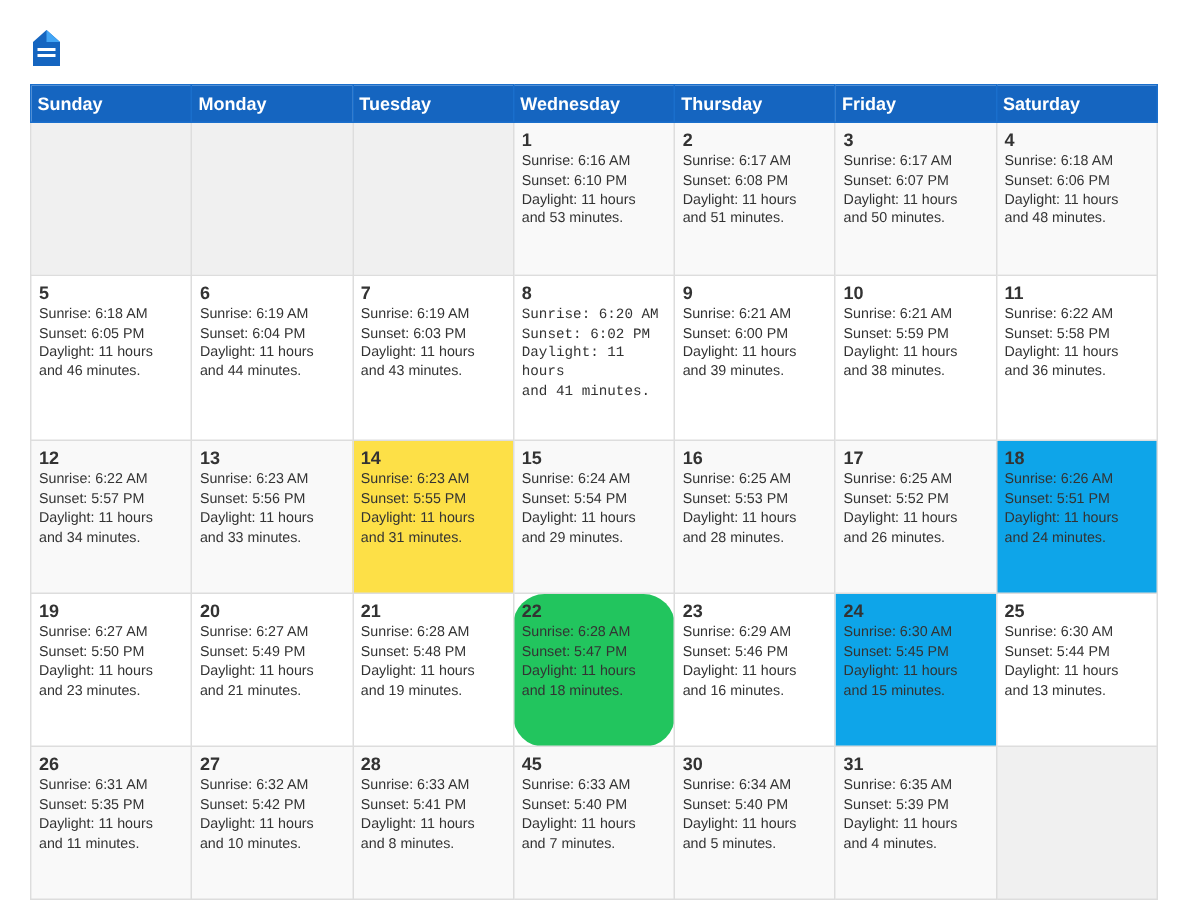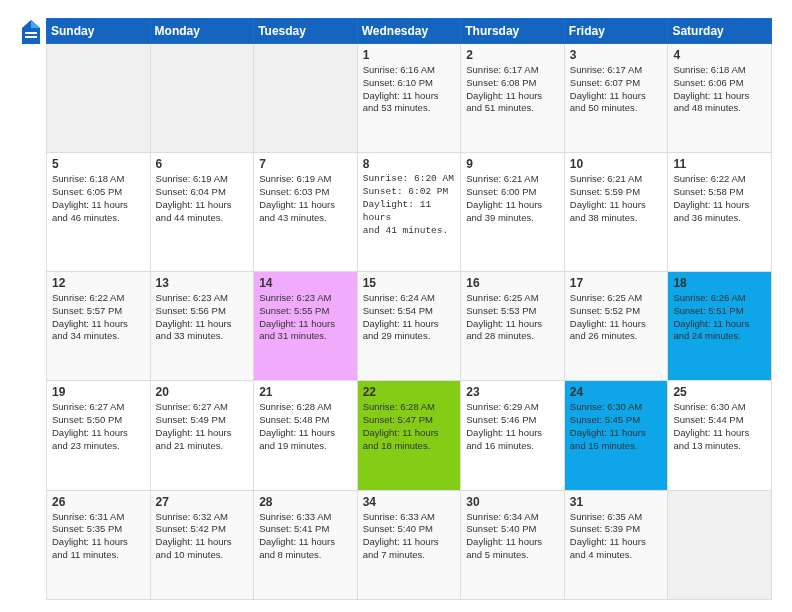--- a/index.html
+++ b/index.html
@@ -8,20 +8,21 @@
       height: 612px;
       font-family: Arial, sans-serif;
       background: #fff;
       overflow: hidden;
     }
     .page {
       width: 792px;
       height: 612px;
       padding: 18px 20px 12px 20px;
       display: flex;
+      flex-direction: column;
     }
     .header {
       display: flex;
       justify-content: space-between;
       align-items: flex-start;
       margin-bottom: 10px;
     }
     .logo {
       display: flex;
       align-items: center;
@@ -234,21 +235,21 @@
 Daylight: 11 hours
 and 34 minutes.</div>
           </td>
           <td style="background: rgb(249, 249, 249);">
             <span class="day-num">13</span>
             <div class="cell-text" style="white-space: pre-line;">Sunrise: 6:23 AM
 Sunset: 5:56 PM
 Daylight: 11 hours
 and 33 minutes.</div>
           </td>
-          <td style="background: #f0abfc;">
+          <td style="background: #fde047;">
             <span class="day-num">14</span>
             <div class="cell-text" style="white-space: pre-line;">Sunrise: 6:23 AM
 Sunset: 5:55 PM
 Daylight: 11 hours
 and 31 minutes.</div>
           </td>
           <td style="background: rgb(249, 249, 249);">
             <span class="day-num">15</span>
             <div class="cell-text" style="white-space: pre-line;">Sunrise: 6:24 AM
 Sunset: 5:54 PM
@@ -292,21 +293,21 @@
 Daylight: 11 hours
 and 21 minutes.</div>
           </td>
           <td style="background: rgb(255, 255, 255);">
             <span class="day-num">21</span>
             <div class="cell-text" style="white-space: pre-line;">Sunrise: 6:28 AM
 Sunset: 5:48 PM
 Daylight: 11 hours
 and 19 minutes.</div>
           </td>
-          <td style="background: #84cc16;">
+          <td style="background: #22c55e; border-radius: 21px;">
             <span class="day-num">22</span>
             <div class="cell-text" style="white-space: pre-line;">Sunrise: 6:28 AM
 Sunset: 5:47 PM
 Daylight: 11 hours
 and 18 minutes.</div>
           </td>
           <td style="background: rgb(255, 255, 255);">
             <span class="day-num">23</span>
             <div class="cell-text" style="white-space: pre-line;">Sunrise: 6:29 AM
 Sunset: 5:46 PM
@@ -344,21 +345,21 @@
 and 10 minutes.</div>
           </td>
           <td style="background: rgb(249, 249, 249);">
             <span class="day-num">28</span>
             <div class="cell-text" style="white-space: pre-line;">Sunrise: 6:33 AM
 Sunset: 5:41 PM
 Daylight: 11 hours
 and 8 minutes.</div>
           </td>
           <td style="background: rgb(249, 249, 249);">
-            <span class="day-num">34</span>
+            <span class="day-num">45</span>
             <div class="cell-text" style="white-space: pre-line;">Sunrise: 6:33 AM
 Sunset: 5:40 PM
 Daylight: 11 hours
 and 7 minutes.</div>
           </td>
           <td style="background: rgb(249, 249, 249);">
             <span class="day-num">30</span>
             <div class="cell-text" style="white-space: pre-line;">Sunrise: 6:34 AM
 Sunset: 5:40 PM
 Daylight: 11 hours

